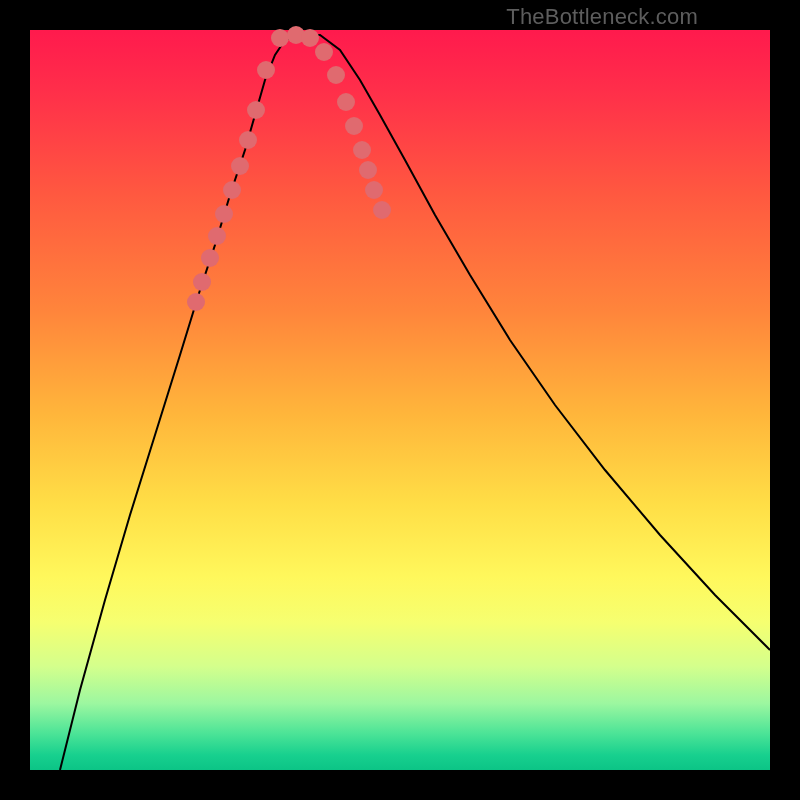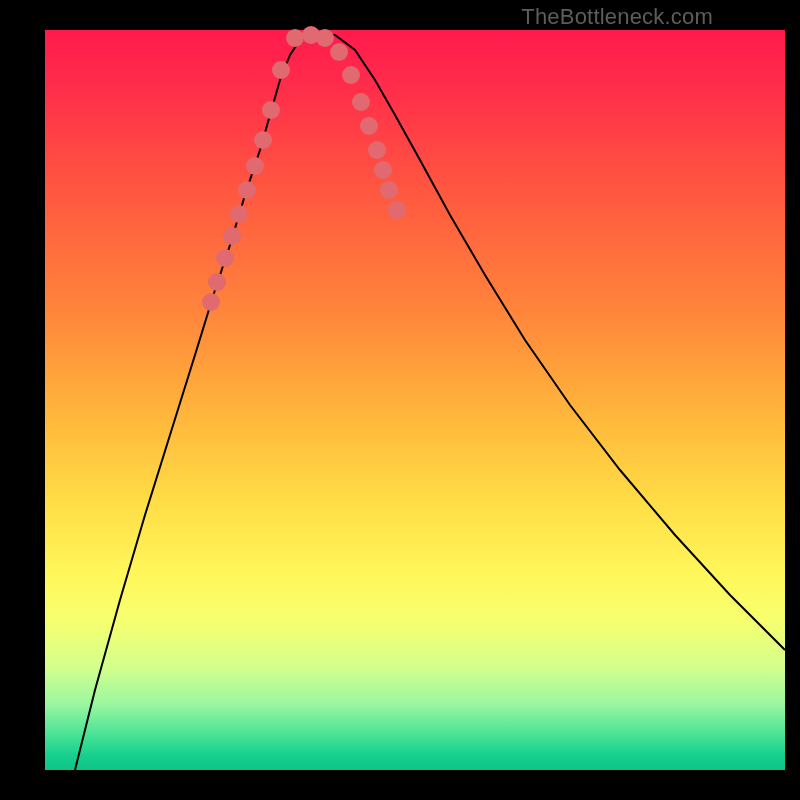--- a/index.html
+++ b/index.html
@@ -11,21 +11,20 @@
     background: #000;
     font-family: Arial, Helvetica, sans-serif;
   }
   .frame {
     position: absolute;
     top: 0;
     left: 0;
     width: 708px;
     height: 800px;
     background: #000;
-    margin-left: 15px;
   }
   .plot {
     position: absolute;
     top: 30px;
     left: 30px;
     width: 740px;
     height: 740px;
     
     background: linear-gradient(to bottom,
       #ff1a4d 0%,

